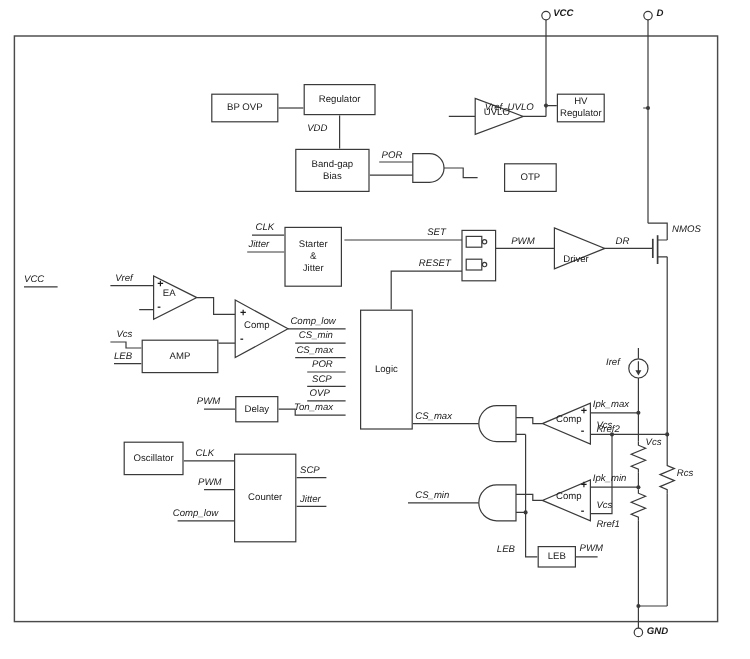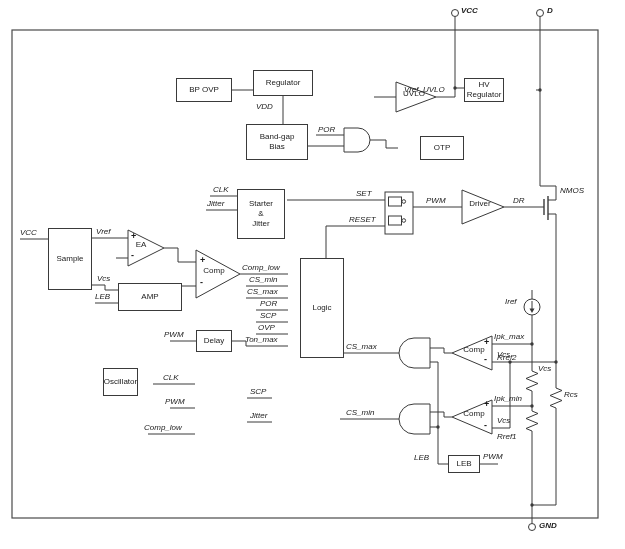--- a/index.html
+++ b/index.html
@@ -116,41 +116,41 @@
       <span>HV Regulator</span>
     </div>
   <div class="box" style="left:420px;top:136px;width:44px;height:24px">
       <span>OTP</span>
     </div>
   <div class="box" style="left:237px;top:189px;width:48px;height:50px">
     <span>Starter</span>
     <span>&amp;</span>
     <span>Jitter</span>
   </div>
-  <div class="box" style="left:48px;top:228px;width:44px;height:62px">
-      <span>Sample</span>
-    </div>
   <div class="box" style="left:118px;top:283px;width:64px;height:28px">
       <span>AMP</span>
     </div>
   <div class="box" style="left:300px;top:258px;width:44px;height:100px">
       <span>Logic</span>
     </div>
   <div class="box" style="left:196px;top:330px;width:36px;height:22px">
       <span>Delay</span>
     </div>
-  <div class="box" style="left:103px;top:368px;width:35px;height:28px">
+  <div class="box" style="left:103px;top:368px;width:50px;height:28px">
       <span>Oscillator</span>
+    </div>
+  <div class="box" style="left:195px;top:378px;width:52px;height:74px">
+      <span>Counter</span>
     </div>
   <div class="box" style="left:448px;top:455px;width:32px;height:18px">
       <span>LEB</span>
     </div>
 
   <div class="tri-lbl" style="left:396px;top:90px;width:36px">UVLO</div>
-  <div class="tri-lbl" style="left:463px;top:200px;width:34px">Driver</div>
+  <div class="tri-lbl" style="left:463px;top:212px;width:34px">Driver</div>
   <div class="tri-lbl" style="left:130px;top:241px;width:22px">EA</div>
   <div class="tri-lbl" style="left:198px;top:267px;width:32px">Comp</div>
   <div class="tri-lbl" style="left:458px;top:346px;width:32px">Comp</div>
   <div class="tri-lbl" style="left:458px;top:410px;width:32px">Comp</div>
 
   <div class="lbl pin" style="left:461px;top:7px">VCC</div>
   <div class="lbl pin" style="left:547px;top:7px">D</div>
   <div class="lbl pin" style="left:539px;top:522px">GND</div>
   <div class="lbl" style="left:560px;top:187px">NMOS</div>
 

